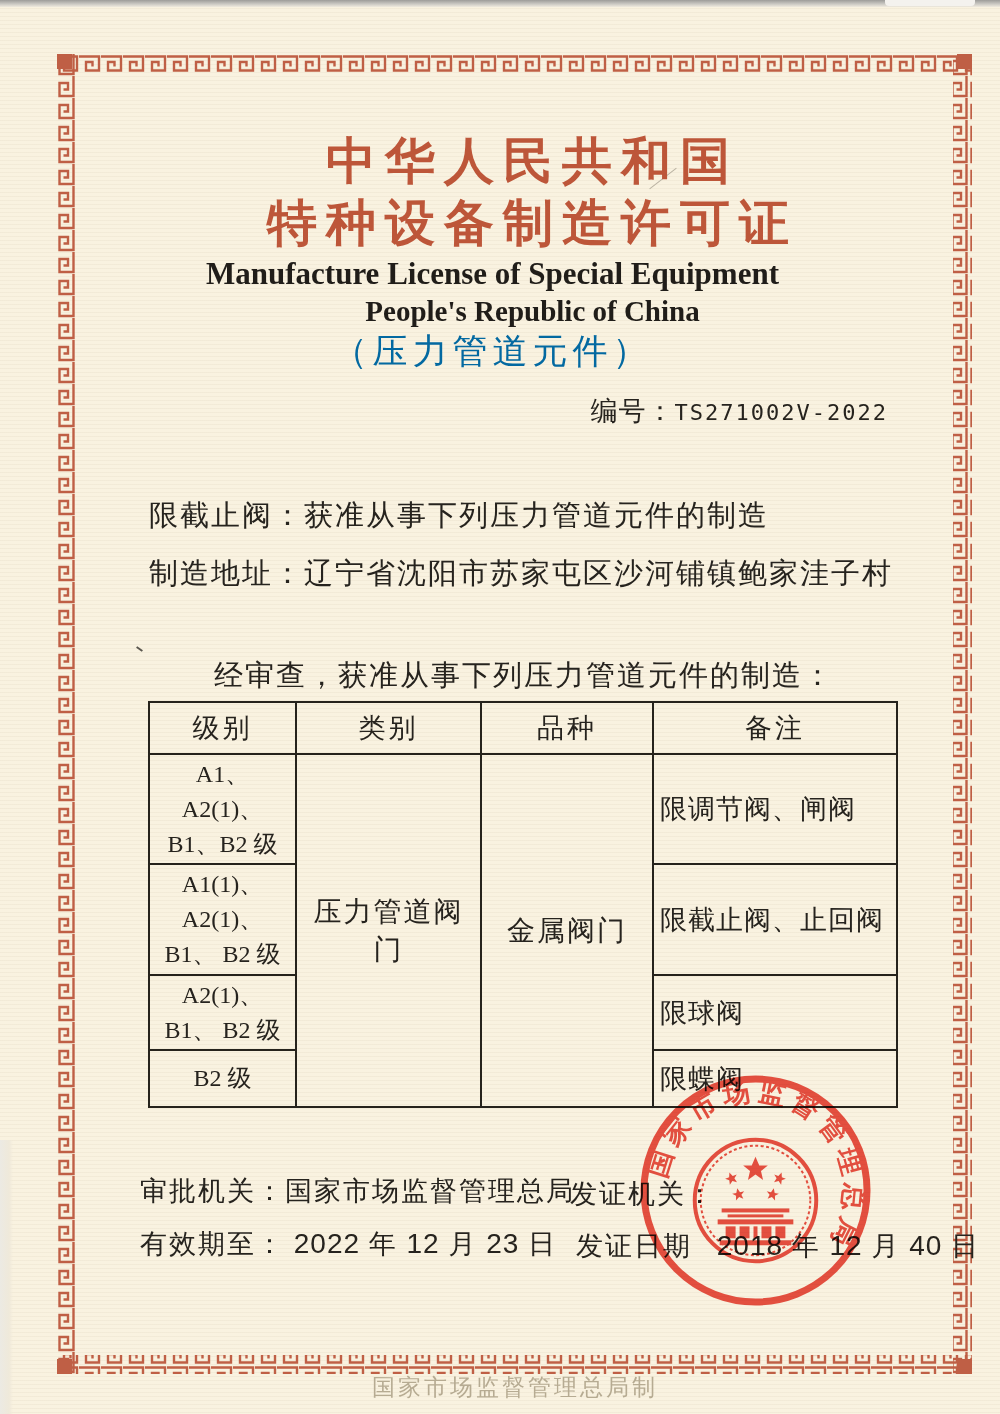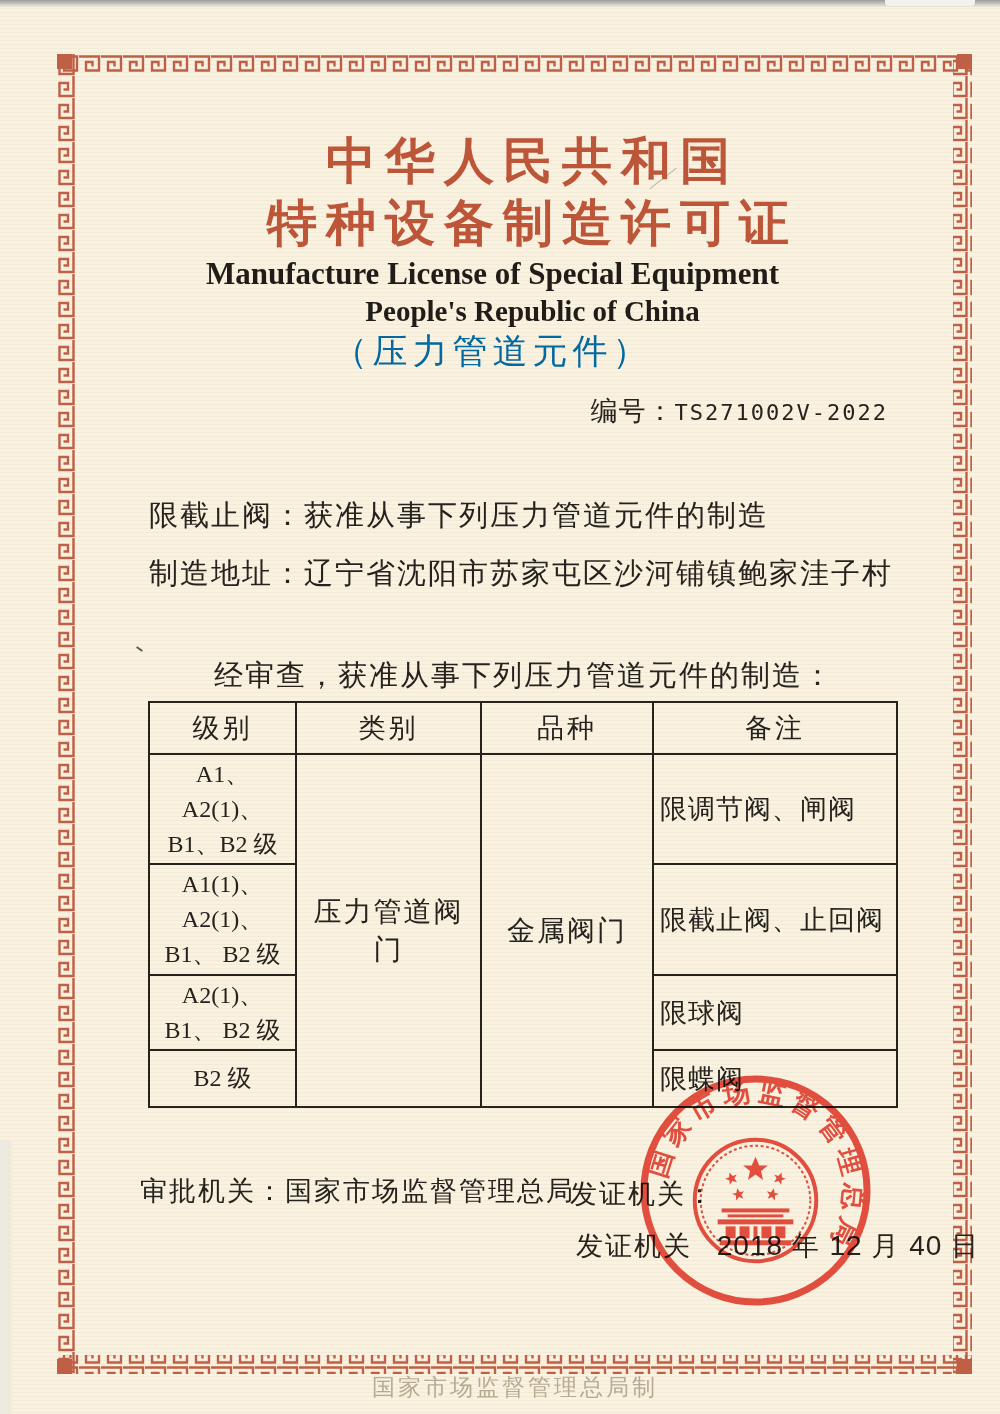--- a/index.html
+++ b/index.html
@@ -146,25 +146,34 @@
       <tr class="r4">
         <td class="lvl">B2 级</td>
         <td class="rmk">限蝶阀</td>
       </tr>
     </tbody>
   </table>
 
   <div class="abs foot approve">
     <span>审批机关：</span><span>国家市场监督管理总局</span>
   </div>
+  <div class="abs foot valid">
+    <span>有效期至：</span>
+    <span class="datenum">2022</span>
+    <span>年</span>
+    <span class="datenum">12</span>
+    <span>月</span>
+    <span class="datenum">23</span>
+    <span>日</span>
+  </div>
   <div class="abs foot iss-org">
     <span>发证机关：</span>
   </div>
   <div class="abs foot iss-date">
-    <span>发证机关</span><span class="gap"></span>
+    <span>发证日期</span><span class="gap"></span>
     <span class="datenum">2018</span>
     <span>年</span>
     <span class="datenum">12</span>
     <span>月</span>
     <span class="datenum">40</span>
     <span>日</span>
   </div>
 
   <svg class="seal-svg" width="239" height="239" viewBox="0 0 240 240">
     <defs>

